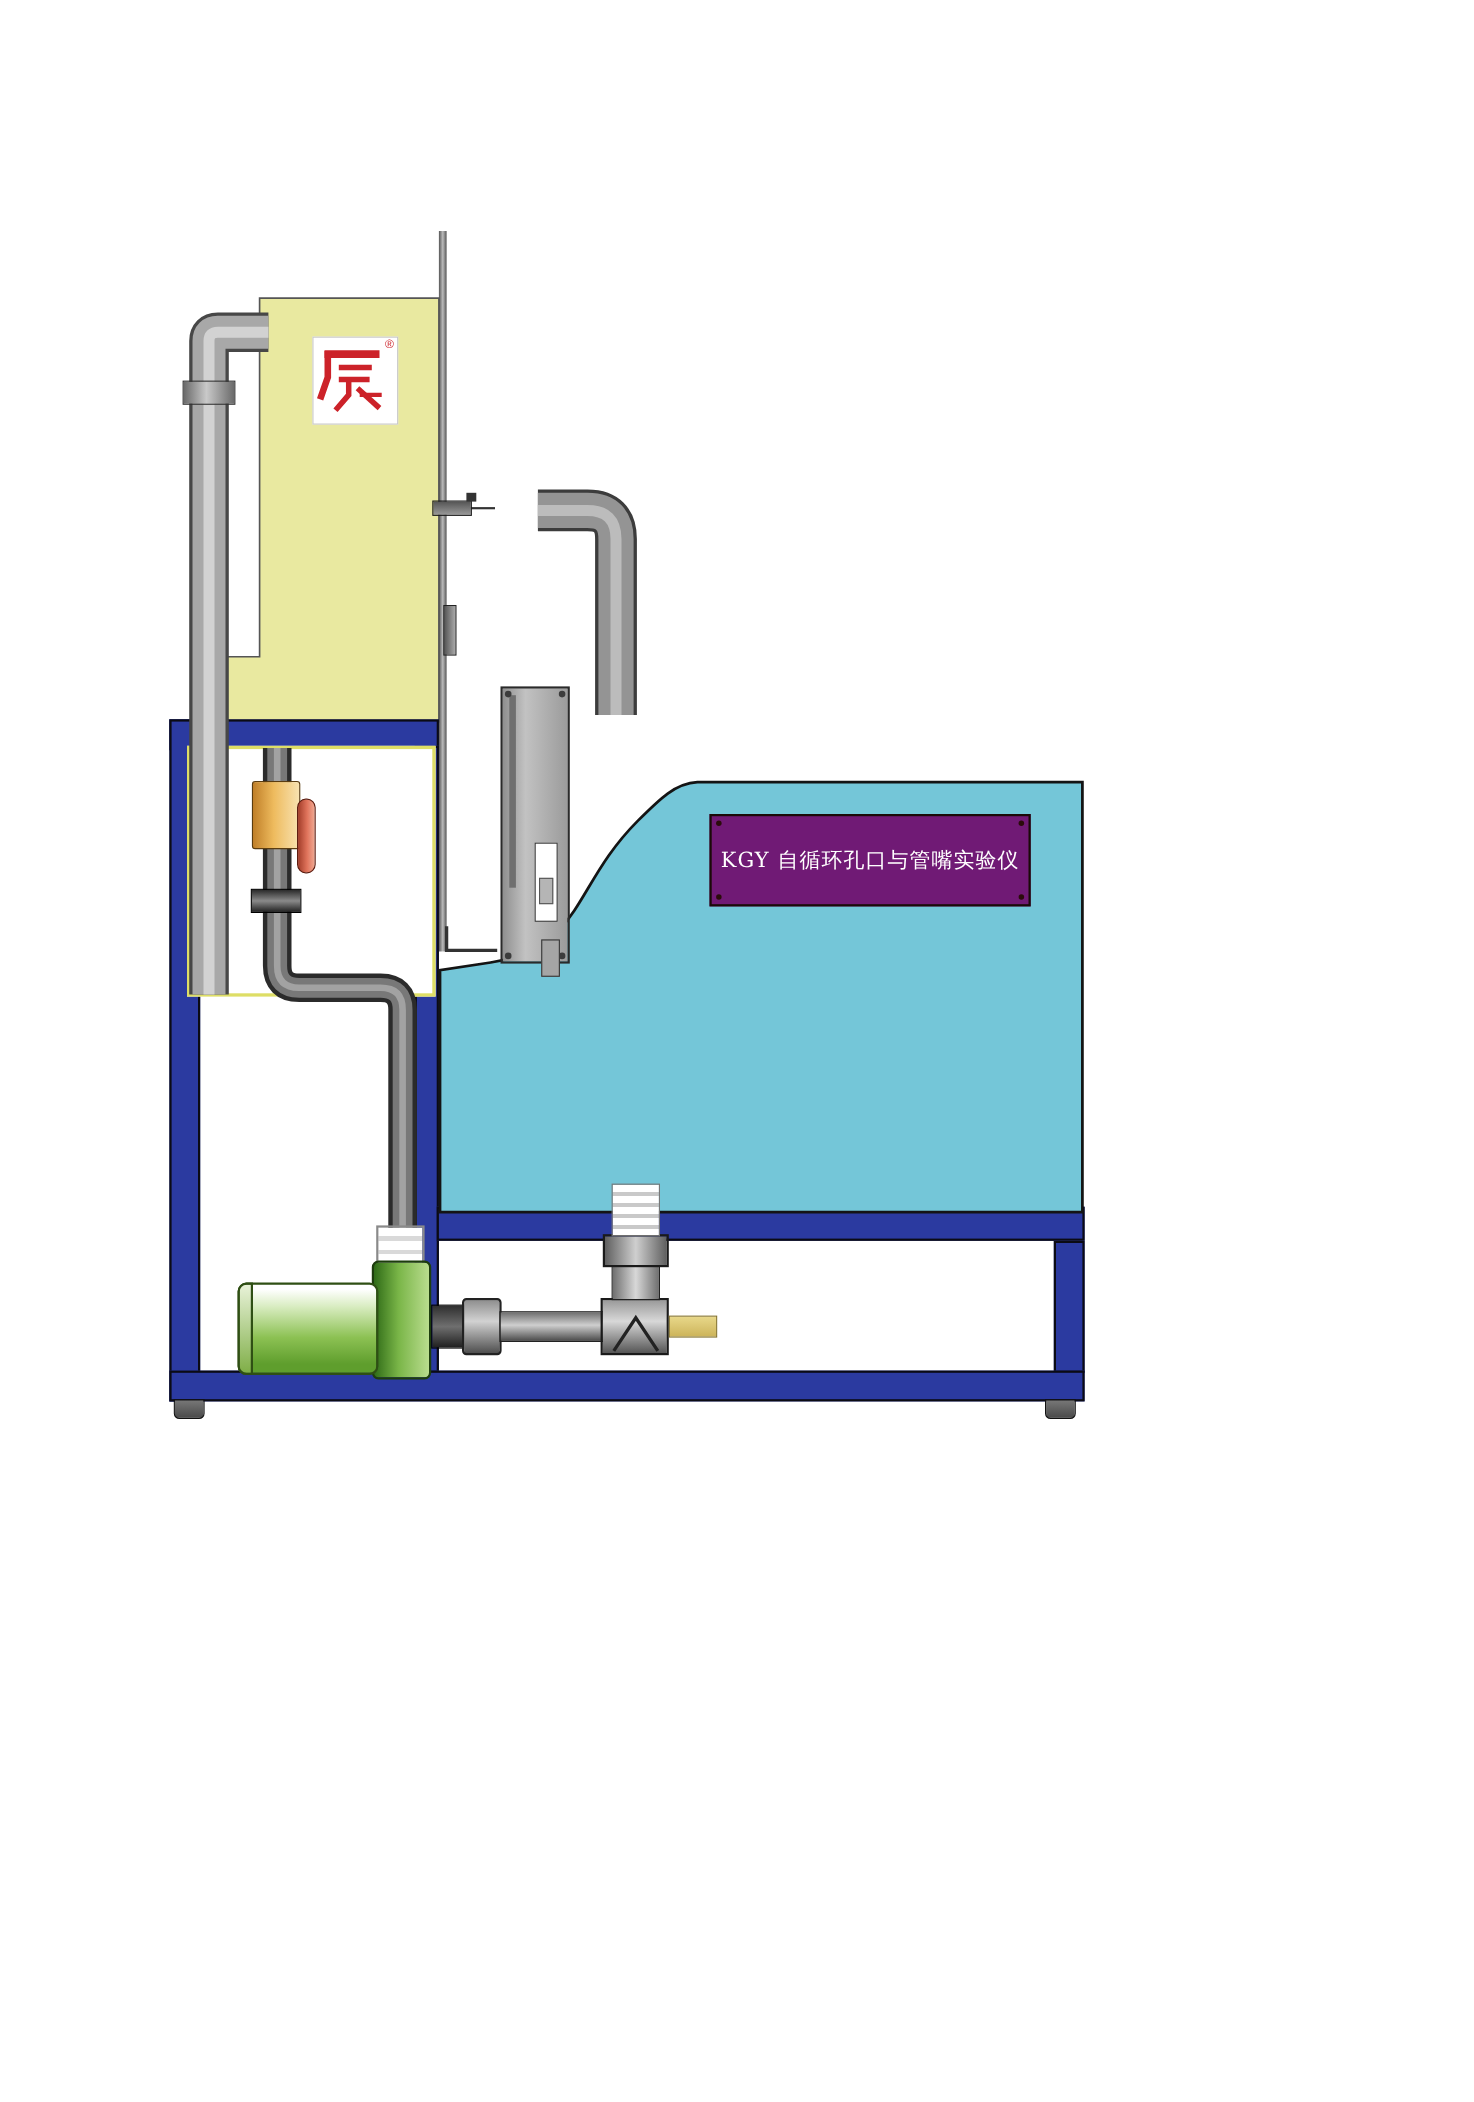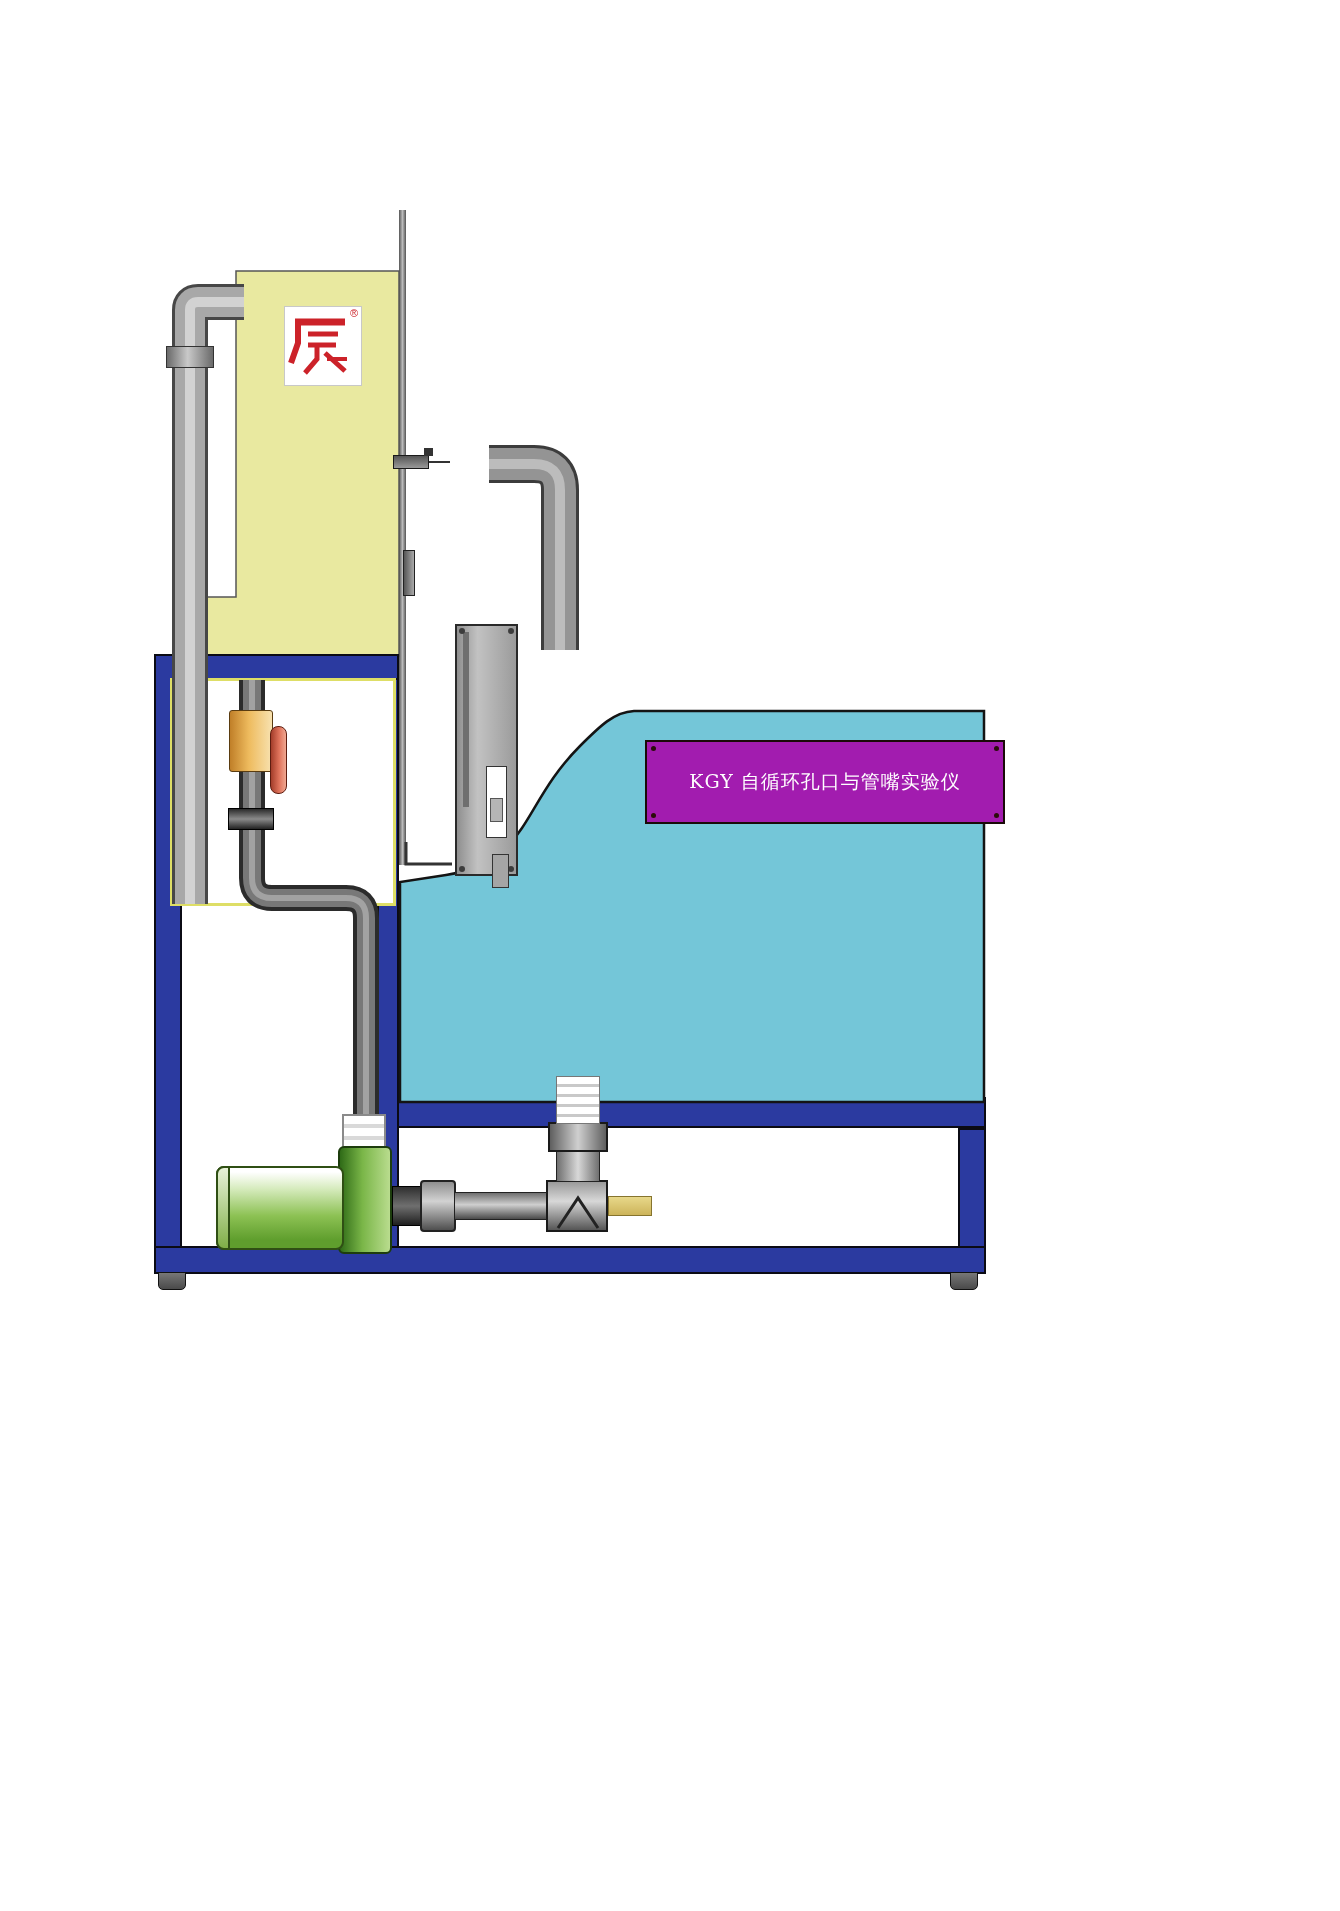--- a/index.html
+++ b/index.html
@@ -90,21 +90,21 @@
     <div class="abs" style="left:6px;top:6px;width:6px;height:175px;background:#6f6f6f;"></div>
     <div class="screw" style="left:2px;top:2px;"></div>
     <div class="screw" style="right:2px;top:2px;"></div>
     <div class="screw" style="left:2px;bottom:2px;"></div>
     <div class="screw" style="right:2px;bottom:2px;"></div>
   </div>
   <div class="abs" style="left:486px;top:766px;width:21px;height:72px;background:#fff;border:1.5px solid #333;"></div>
   <div class="abs" style="left:490px;top:798px;width:13px;height:24px;background:#b5b5b5;border:1px solid #555;"></div>
   <div class="abs" style="left:492px;top:854px;width:17px;height:34px;background:#a5a5a5;border:1px solid #333;"></div>
 
-  <div class="abs" style="left:645px;top:740px;width:360px;height:84px;background:#a21caf;border:2px solid #1a0a08;">
+  <div class="abs" style="left:645px;top:740px;width:292px;height:84px;background:#701a75;border:2px solid #1a0a08;">
     <div class="plate-screw" style="left:4px;top:4px;"></div>
     <div class="plate-screw" style="right:4px;top:4px;"></div>
     <div class="plate-screw" style="left:4px;bottom:4px;"></div>
     <div class="plate-screw" style="right:4px;bottom:4px;"></div>
     <div id="nameplate-text">KGY 自循环孔口与管嘴实验仪</div>
   </div>
 
   <div class="abs" style="left:342px;top:1114px;width:44px;height:36px;background:repeating-linear-gradient(180deg,#fff 0 8px,#d9d9d9 8px 12px);border:2px solid #8a8a8a;"></div>
   <div class="abs" style="left:338px;top:1146px;width:54px;height:108px;background:linear-gradient(90deg,#2f6b17,#7ab648 45%,#b9dc8e);border:2px solid #1d3d0d;border-radius:6px;"></div>
   <div class="abs" style="left:216px;top:1166px;width:128px;height:84px;background:linear-gradient(180deg,#ffffff 5%,#d8ecc0 25%,#8cc153 60%,#5f9e2d 90%);border:2px solid #2f4f14;border-radius:8px;"></div>

